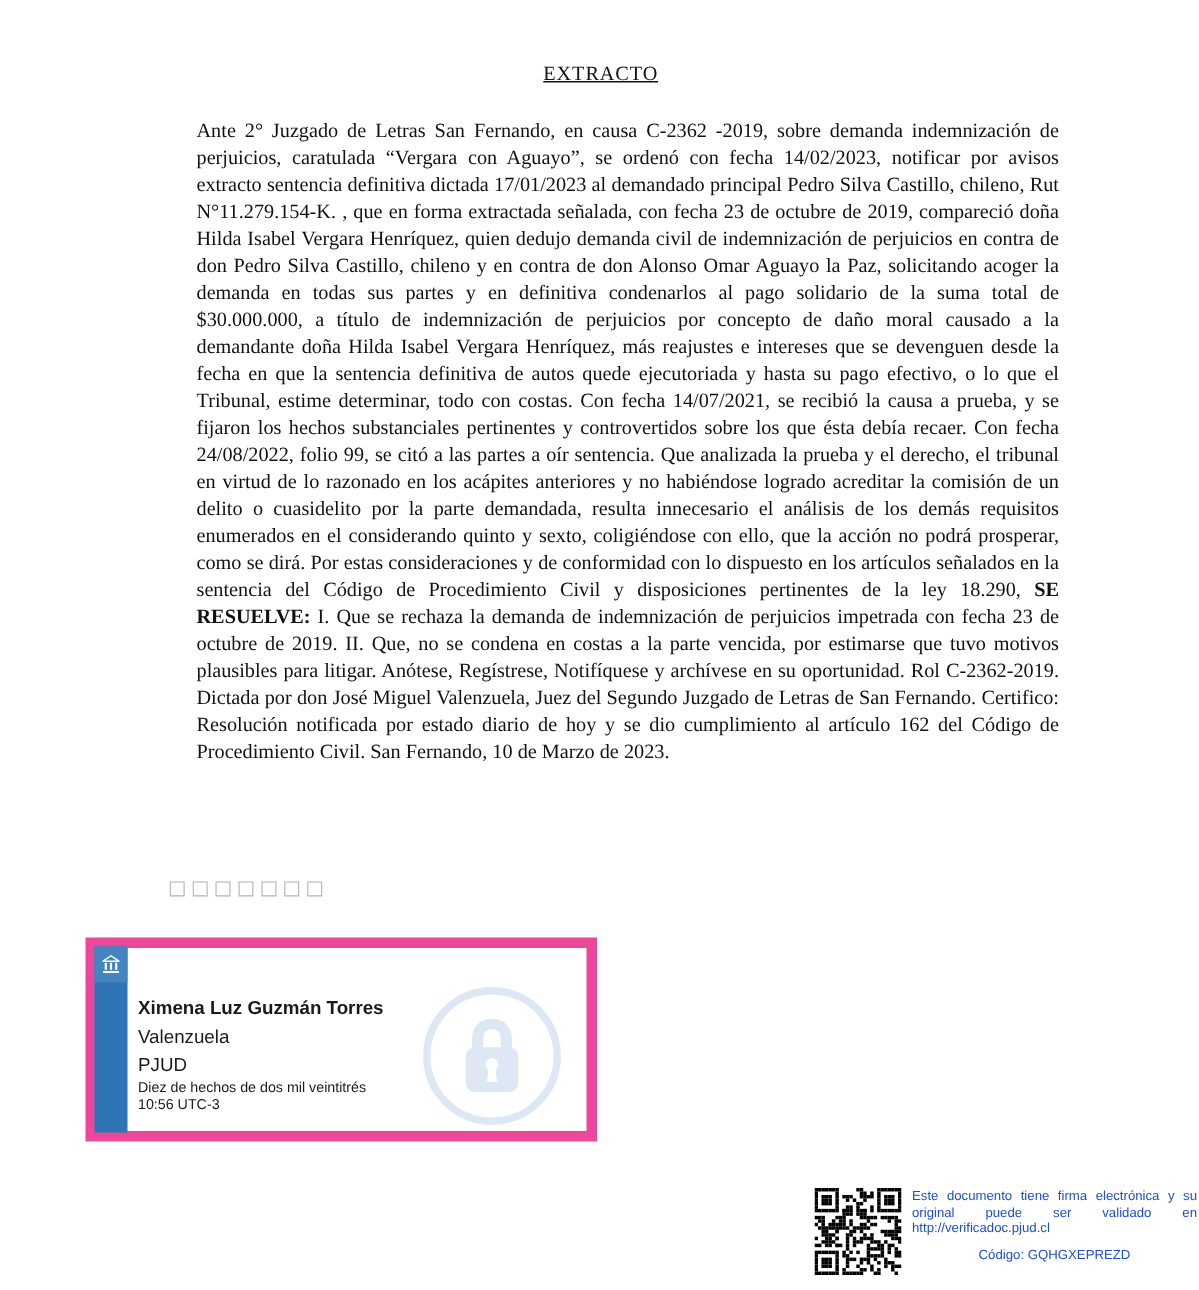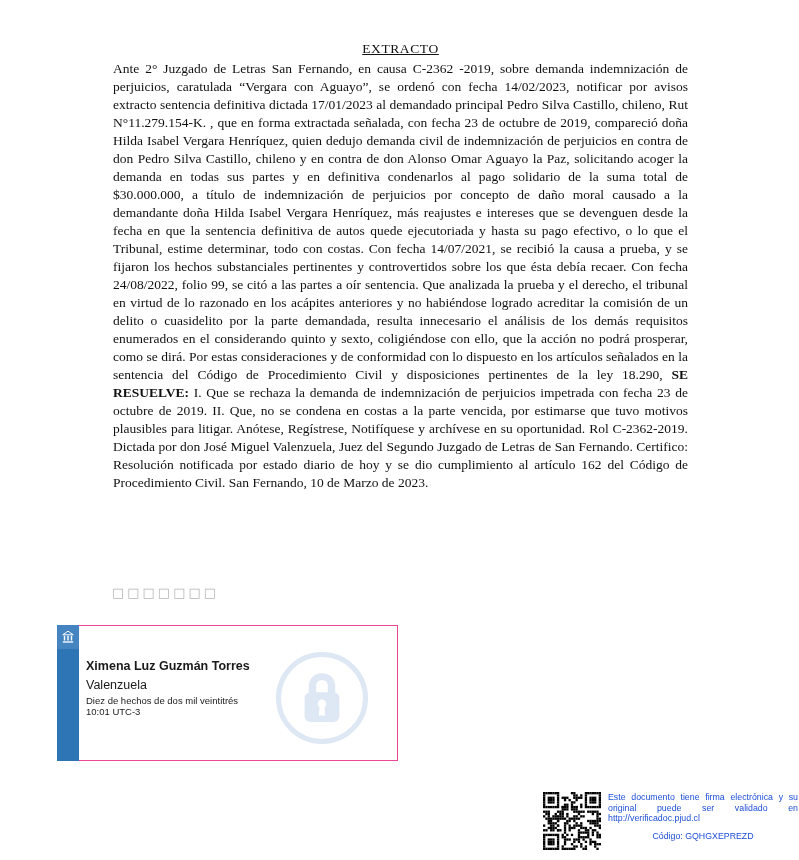--- a/index.html
+++ b/index.html
@@ -2,31 +2,31 @@
 <html><head>
 <meta charset="utf-8">
 <style>
   html,body{margin:0;padding:0;background:#fff;}
   .page{position:relative;width:799px;height:860px;background:#fff;overflow:hidden;
         font-family:"Liberation Serif", serif;color:#111;}
 
   .doc-title{position:absolute;left:113px;top:41px;width:575px;text-align:center;
              font-size:13.5px;letter-spacing:0.6px;text-decoration:underline;}
 
-  .doc-body{position:absolute;left:113px;top:60px;width:575px;margin:0;
+  .doc-body{position:absolute;left:113px;top:60px;width:575px;margin:18px;
             font-size:13.5px;line-height:18px;text-align:justify;}
   .doc-body .bold{font-weight:bold;}
 
   .tofu{position:absolute;left:112px;top:585px;
         font-family:"DejaVu Sans", sans-serif;font-size:13px;
         letter-spacing:3px;color:#b5b5b5;}
 
   
   .sig-box{position:absolute;left:57px;top:625px;width:341px;height:136px;
-           border:1px solid #ec4899;background:#fff;box-sizing:border-box;}
+           border:7px solid #ec4899;background:#fff;box-sizing:border-box;}
   .sig-bar{position:absolute;left:-1px;top:-1px;bottom:-1px;width:22px;background:#2e75b6;}
   .sig-icon{height:24px;width:22px;background:#4384c1;display:flex;
             align-items:center;justify-content:center;}
   .sig-watermark{position:absolute;left:216px;top:24px;width:96px;height:96px;
                  display:flex;align-items:center;justify-content:center;}
   .ring{position:absolute;left:2px;top:2px;width:82px;height:82px;
         border:5px solid #dde8f4;border-radius:50%;}
   .lock{position:relative;}
   .sig-text{position:absolute;left:28px;top:31px;font-family:"Liberation Sans", sans-serif;color:#1a1a1a;}
   .sig-name{font-size:12.5px;font-weight:bold;line-height:19px;}
@@ -72,22 +72,23 @@
         <path d="M30 5 C20 5 14 12 14 21 L14 30 L23 30 L23 21 C23 16 25.5 13.5 30 13.5 C34.5 13.5 37 16 37 21 L37 30 L46 30 L46 21 C46 12 40 5 30 5 Z" fill="#dde8f4"></path>
         <rect x="9" y="28" width="42" height="36" rx="7" fill="#dde8f4"></rect>
         <circle cx="30" cy="42" r="5.2" fill="#ffffff"></circle>
         <path d="M27.3 44.5 L32.7 44.5 L34 56 L26 56 Z" fill="#ffffff"></path>
       </svg>
     </div>
 
     <div class="sig-text">
       <div class="sig-name">Ximena Luz Guzmán Torres</div>
       <div class="sig-role">Valenzuela</div>
+      <div class="sig-org">PJUD</div>
       <div class="sig-date">Diez de hechos de dos mil veintitrés</div>
-      <div class="sig-time">10:01 UTC-3</div>
+      <div class="sig-time">10:56 UTC-3</div>
     </div>
   </div>
 
   <div class="verify">
     <svg class="qr" viewBox="0 0 58 58" width="58" height="58" fill="#000000" aria-hidden="true">
       <g>
           <rect x="27.84" y="0.00" width="2.32" height="2.32"></rect>
           <rect x="30.16" y="0.00" width="2.32" height="2.32"></rect>
           <rect x="30.16" y="2.32" width="2.32" height="2.32"></rect>
           <rect x="32.48" y="2.32" width="2.32" height="2.32"></rect>

